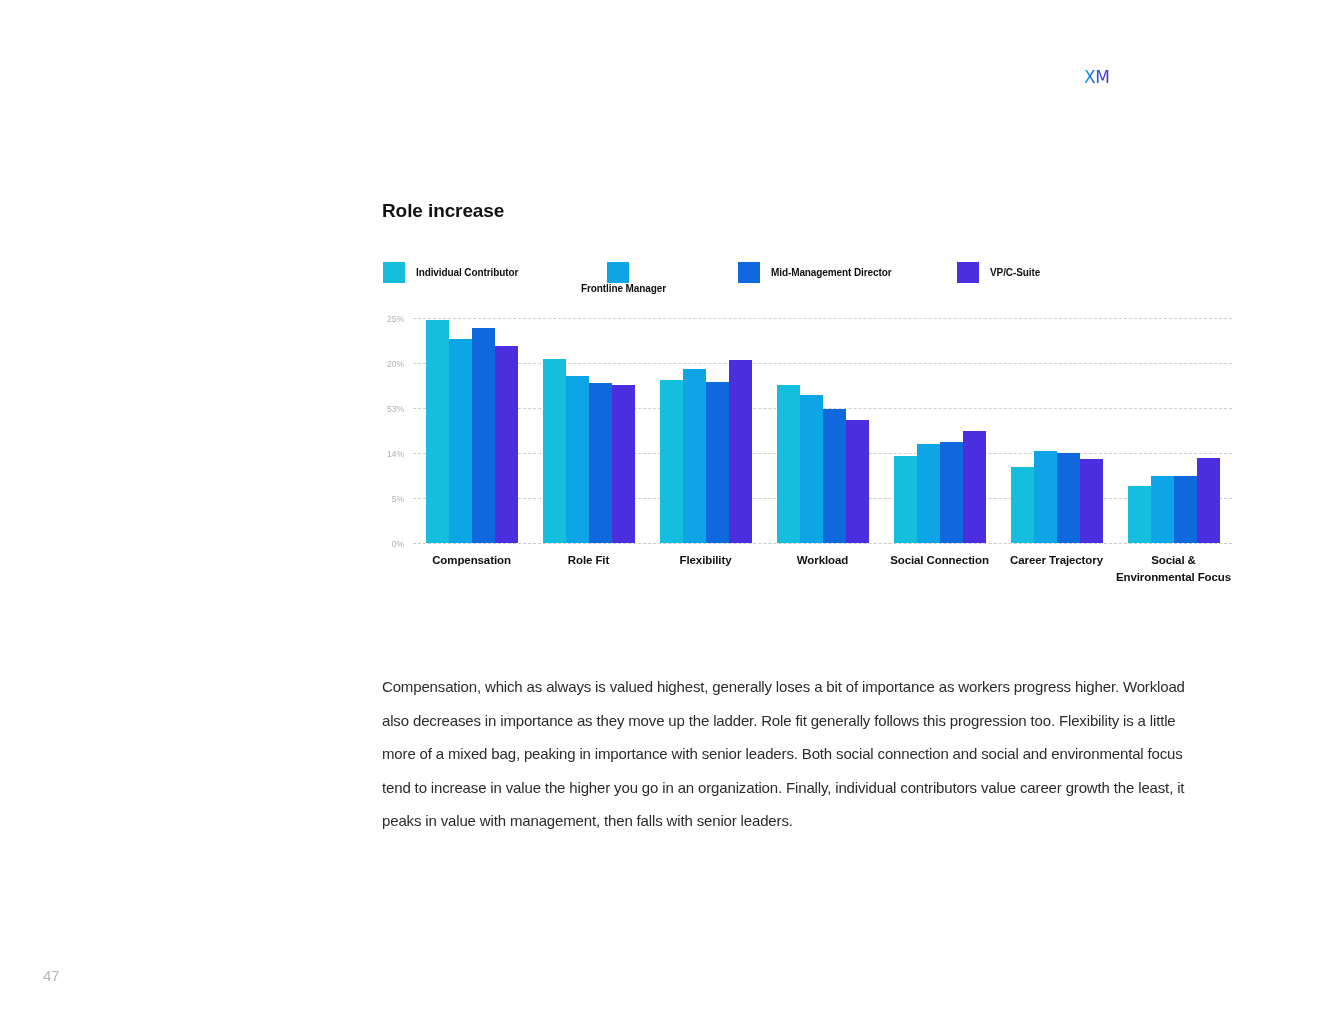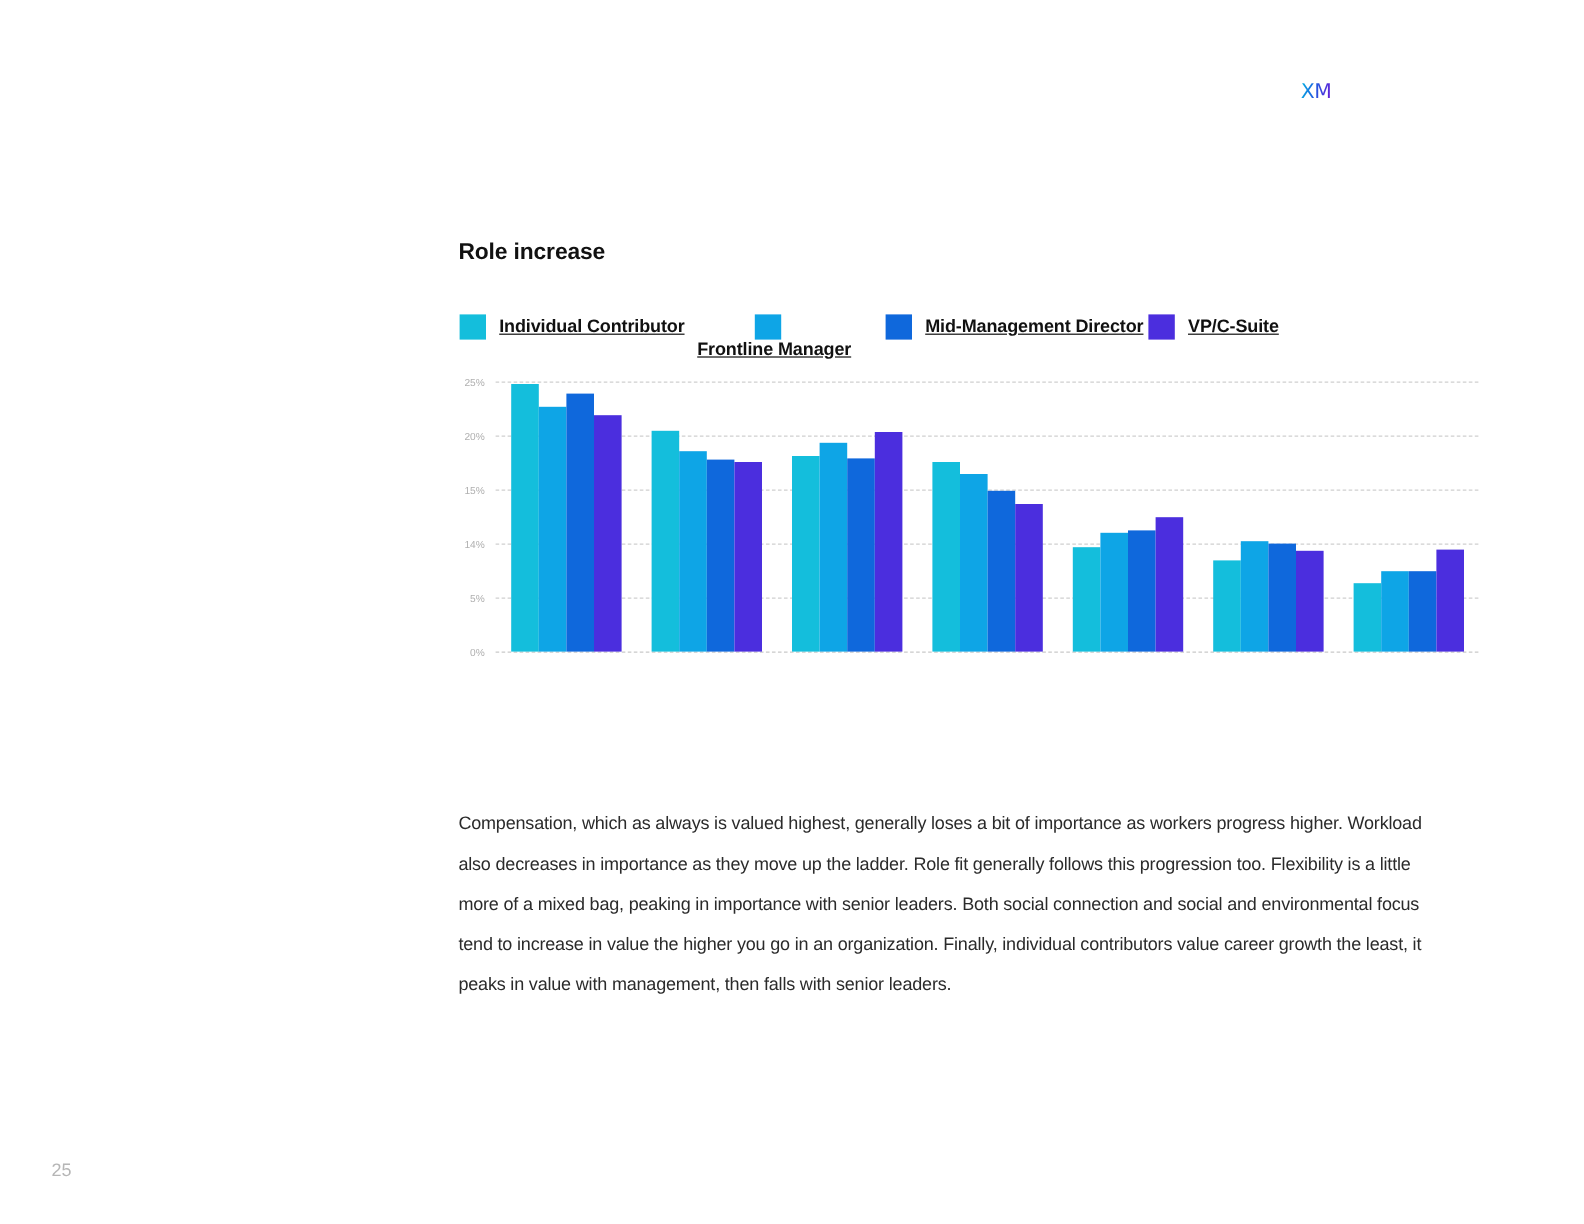--- a/index.html
+++ b/index.html
@@ -69,27 +69,26 @@
     display: flex;
     align-items: center;
     top: 0;
   }
   .legend-swatch {
     width: 22px;
     height: 21px;
     flex: none;
   }
   .legend-label {
-    font-size: 15px;
+    font-size: 10px;
     font-weight: 700;
     color: #111111;
     margin-left: 11px;
     white-space: nowrap;
     letter-spacing: -0.1px;
-    text-decoration: underline;
   }
 
   
   .chart {
     position: absolute;
     left: 382px;
     top: 310px;
     width: 855px;
     height: 245px;
   }
@@ -211,21 +210,21 @@
         <div class="gridline zero" style="top: 100%;">
           <span class="ytick">0%</span>
         </div>
         <div class="gridline" style="top: 80%;">
           <span class="ytick">5%</span>
         </div>
         <div class="gridline" style="top: 60%;">
           <span class="ytick">14%</span>
         </div>
         <div class="gridline" style="top: 40%;">
-          <span class="ytick">15%</span>
+          <span class="ytick">53%</span>
         </div>
         <div class="gridline" style="top: 20%;">
           <span class="ytick">20%</span>
         </div>
         <div class="gridline" style="top: 0%;">
           <span class="ytick">25%</span>
         </div>
       </div>
     <div class="groups" id="groups">
         <div class="group">
@@ -265,17 +264,26 @@
           <div class="bar" style="background: rgb(75, 46, 222); height: 37.2%;"></div>
         </div>
         <div class="group">
           <div class="bar" style="background: rgb(20, 190, 220); height: 25.2%;"></div>
           <div class="bar" style="background: rgb(14, 165, 230); height: 30%;"></div>
           <div class="bar" style="background: rgb(15, 104, 220); height: 30%;"></div>
           <div class="bar" style="background: rgb(75, 46, 222); height: 37.6%;"></div>
         </div>
       </div>
   </div>
+  <div class="xlabels" id="xlabels">
+      <div class="xlabel">Compensation</div>
+      <div class="xlabel">Role Fit</div>
+      <div class="xlabel">Flexibility</div>
+      <div class="xlabel">Workload</div>
+      <div class="xlabel">Social Connection</div>
+      <div class="xlabel">Career Trajectory</div>
+      <div class="xlabel">Social &amp; Environmental Focus</div>
+    </div>
 </div>
 
 <p class="body-copy">Compensation, which as always is valued highest, generally loses a bit of importance as workers progress higher. Workload also decreases in importance as they move up the ladder. Role fit generally follows this progression too. Flexibility is a little more of a mixed bag, peaking in importance with senior leaders. Both social connection and social and environmental focus tend to increase in value the higher you go in an organization. Finally, individual contributors value career growth the least, it peaks in value with management, then falls with senior leaders.</p>
 
-<div class="page-number">25</div>
+<div class="page-number">47</div>
 
 </body></html>

